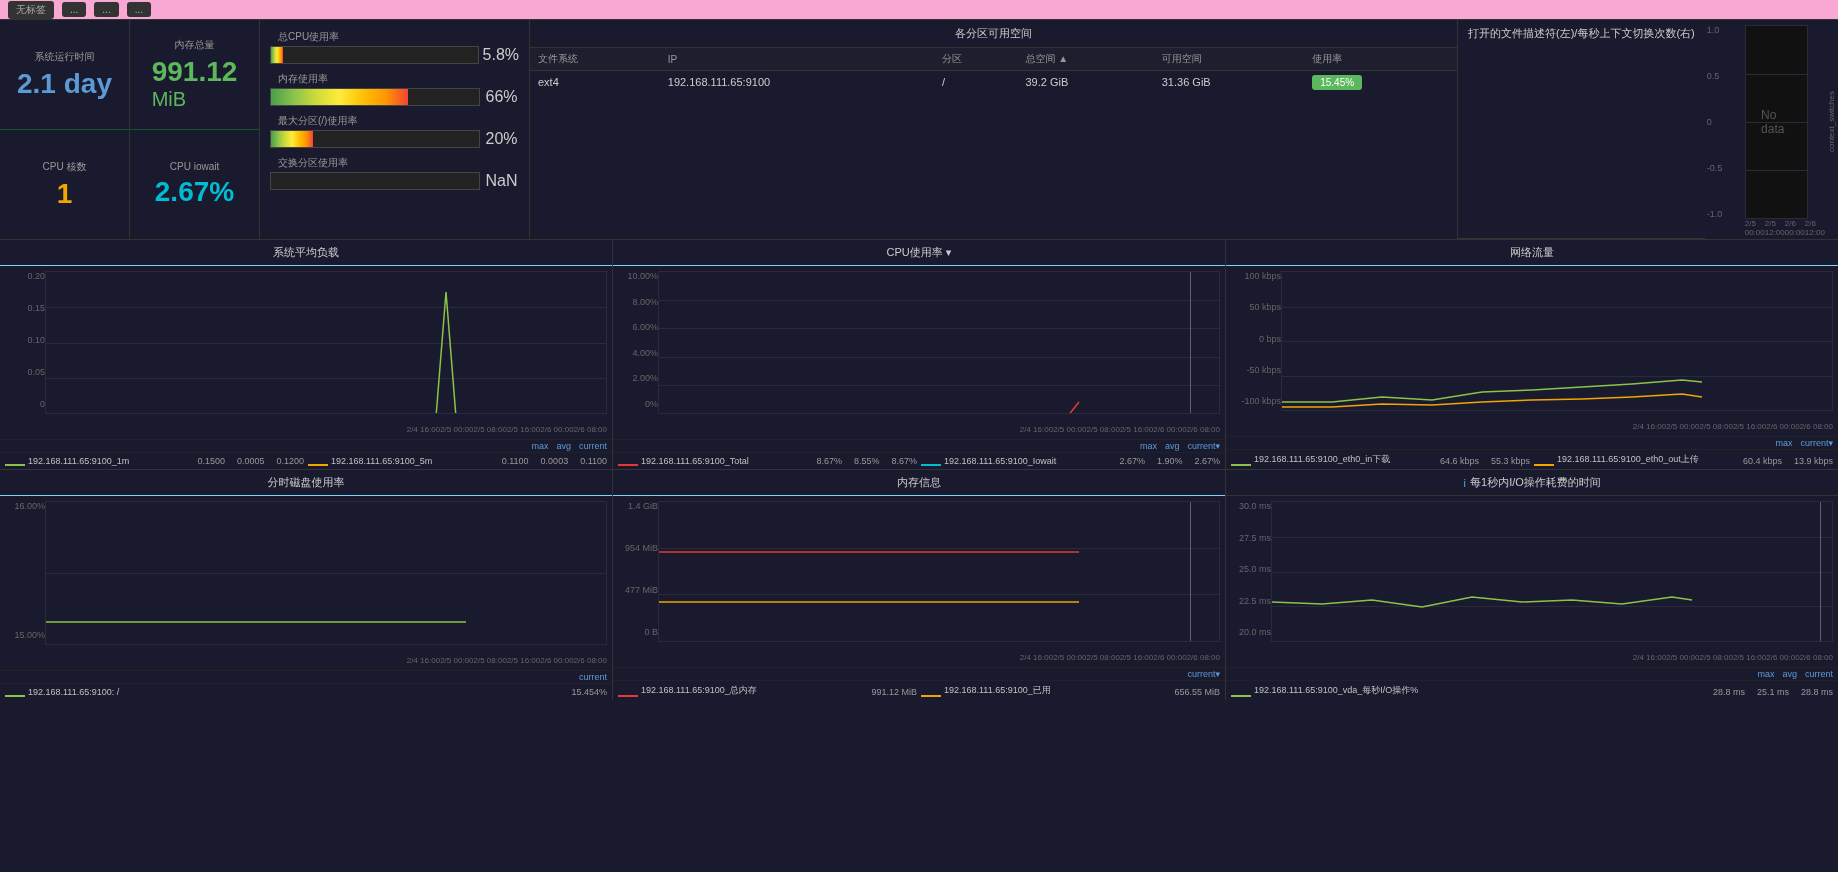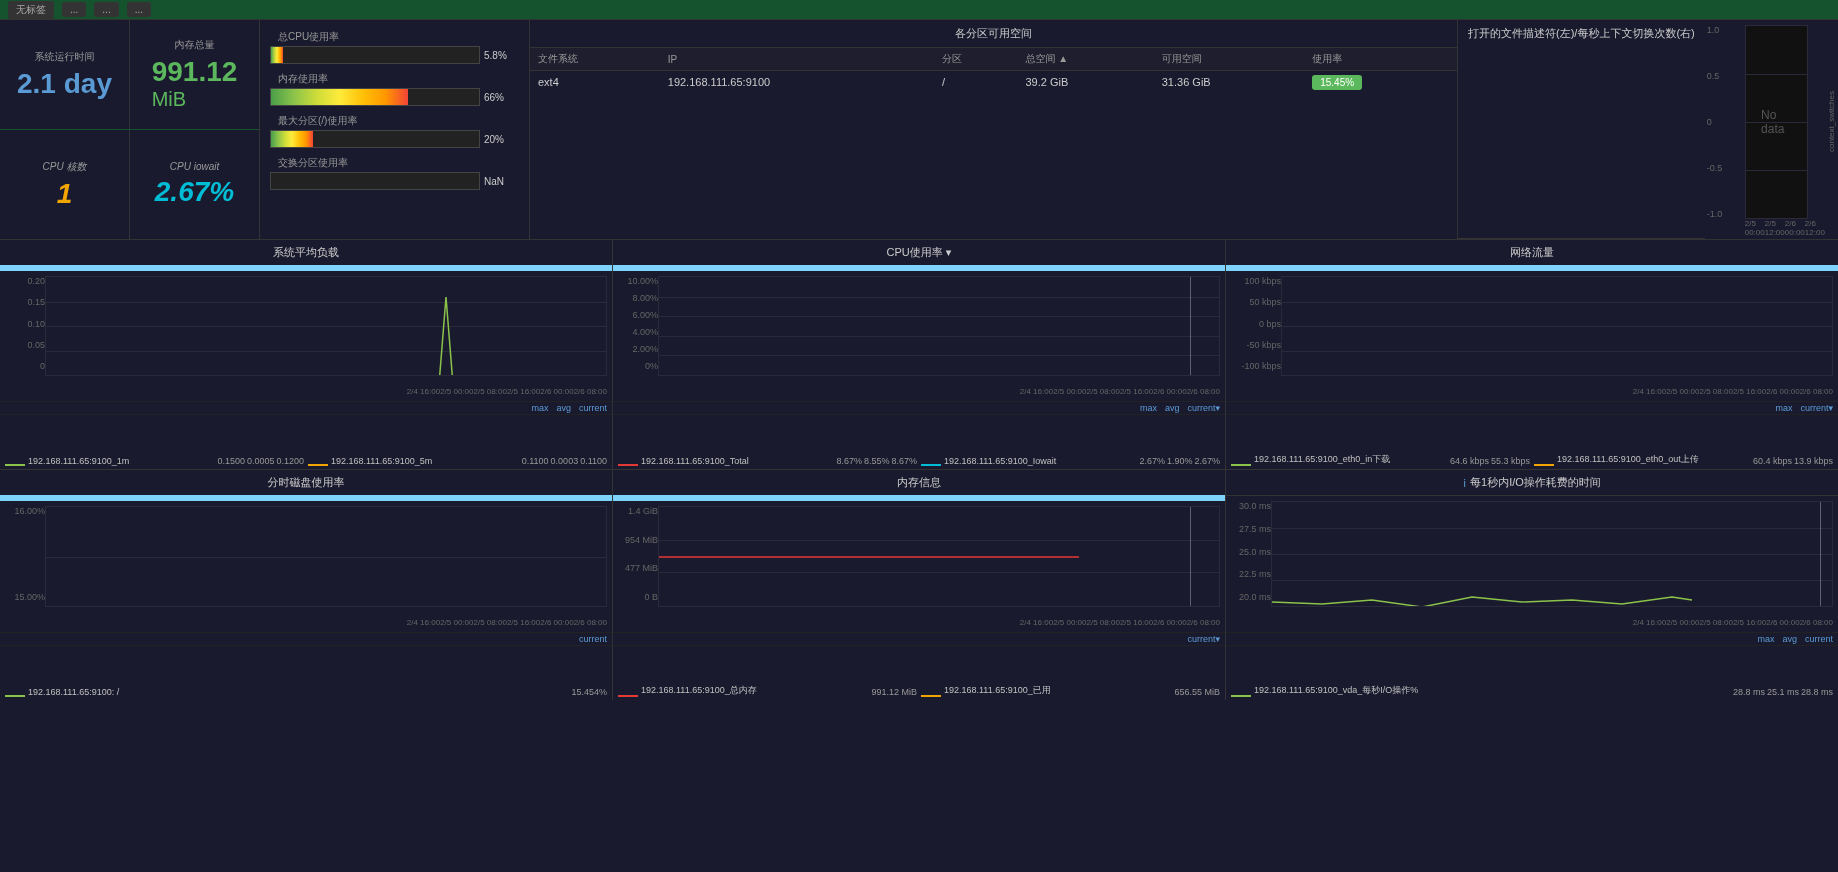--- a/index.html
+++ b/index.html
@@ -6,21 +6,21 @@
     body {
       background: #1a1a2e;
       color: #c0c0c0;
       font-family: Arial, sans-serif;
       font-size: 11px;
       overflow: hidden;
       width: 1838px;
       height: 872px;
     }
     .top-bar {
-      background: #14532d;
+      background: #f9a8d4;
       height: 20px;
       display: flex;
       align-items: center;
       padding: 0 8px;
       gap: 8px;
       border-bottom: 1px solid #333;
     }
     .top-bar-btn {
       background: #333;
       color: #aaa;
@@ -47,21 +47,20 @@
       width: 260px;
       border-right: 1px solid #333;
     }
     .stat-row {
       display: flex;
       flex: 1;
       border-bottom: 1px solid #14532d;
     }
     .stat-row:last-child {
       border-bottom: none;
-      font-style: italic;
     }
     .stat-card {
       flex: 1;
       display: flex;
       flex-direction: column;
       align-items: center;
       justify-content: center;
       padding: 8px;
       border-right: 1px solid #333;
     }
@@ -110,24 +109,24 @@
       height: 18px;
       background: #222;
       border: 1px solid #444;
       overflow: hidden;
     }
     .bar-fill {
       height: 100%;
       background: linear-gradient(to right, #4a9e4a, #8bc34a, #cddc39, #ffeb3b, #ffc107, #ff9800, #f44336);
     }
     .bar-label {
-      font-size: 10px;
+      font-size: 16px;
       color: #ccc;
       min-width: 35px;
-      text-align: left;
+      text-align: center;
     }
     
     .disk-space {
       flex: 1;
       border-right: 1px solid #333;
       display: flex;
       flex-direction: column;
     }
     .section-title {
       font-size: 11px;
@@ -183,21 +182,21 @@
       position: relative;
     }
     .chart-panel:last-child {
       border-right: none;
     }
     .chart-title {
       font-size: 11px;
       color: #ccc;
       padding: 5px 24px;
       text-align: center;
-      border-bottom: 6px solid #7dd3fc;
+      border-bottom: 1px solid #7dd3fc;
     }
     .chart-body {
       flex: 1;
       position: relative;
       padding: 5px 5px 5px 45px;
     }
     .chart-y-axis {
       position: absolute;
       left: 5px;
       top: 5px;
@@ -250,23 +249,22 @@
       flex: 1;
       min-width: 200px;
     }
     .legend-dot {
       width: 20px;
       height: 2px;
     }
     .legend-values {
       margin-left: auto;
       display: flex;
-      gap: 2px;
+      gap: 12px;
       color: #999;
-      margin-top: 38px;
     }
 
     .row3 {
       display: flex;
       height: 230px;
     }
   </style>
 </head>
 <body>
 

